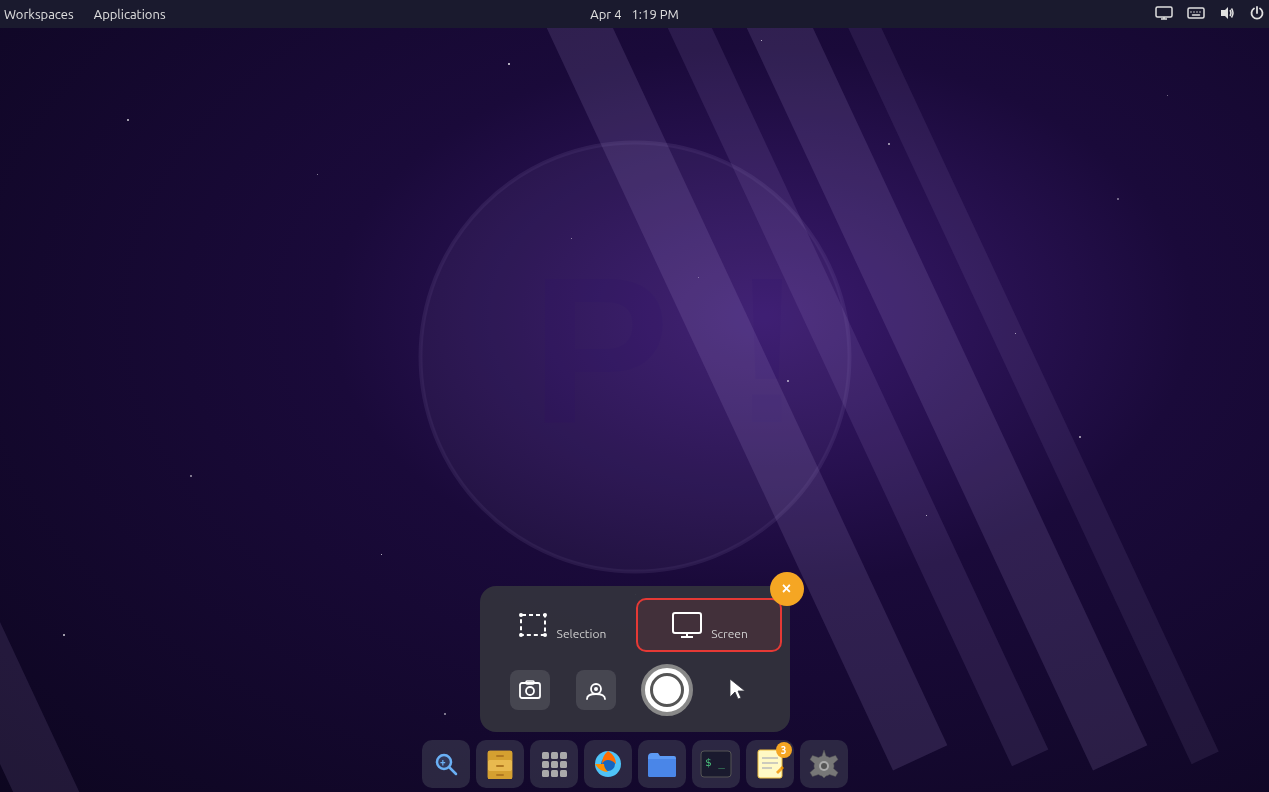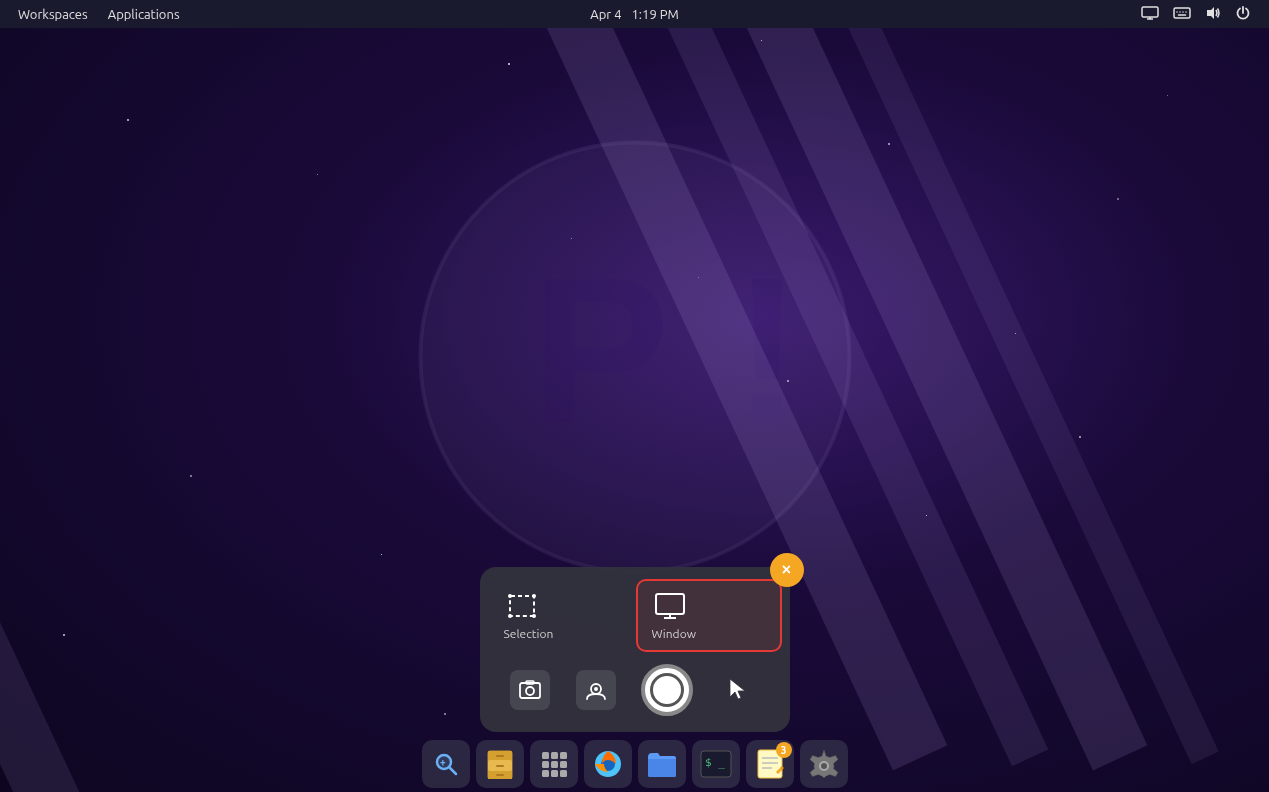--- a/index.html
+++ b/index.html
@@ -36,21 +36,21 @@
     #topbar {
       position: absolute;
       top: 0;
       left: 0;
       width: 1269px;
       height: 28px;
       background: #1a1a2e;
       display: flex;
       align-items: center;
       justify-content: space-between;
-      padding: 0 18px;
+      padding: 0 4px;
       z-index: 100;
       color: #e0e0e0;
       font-size: 13px;
     }
 
     .topbar-left {
       display: flex;
       align-items: center;
       gap: 20px;
     }
@@ -121,22 +121,21 @@
     
     .mode-row {
       display: flex;
       justify-content: space-around;
       align-items: stretch;
       gap: 2px;
     }
 
     .mode-btn {
       display: flex;
-      flex-direction: column;
-      align-items: flex-start;
+      align-items: flex-end;
       justify-content: center;
       padding: 10px 14px;
       border-radius: 10px;
       cursor: pointer;
       color: #e0e0e0;
       font-size: 12px;
       gap: 6px;
       flex: 1;
       border: 2px solid transparent;
       background: transparent;
@@ -382,21 +381,21 @@
       </div>
 
       <div class="mode-btn active">
         <div class="icon-area">
           <svg viewBox="0 0 32 28" fill="none">
             <rect x="2" y="2" width="28" height="20" rx="2" stroke="white" stroke-width="2" fill="none"></rect>
             <line x1="10" y1="26" x2="22" y2="26" stroke="white" stroke-width="2"></line>
             <line x1="16" y1="22" x2="16" y2="26" stroke="white" stroke-width="2"></line>
           </svg>
         </div>
-        <span class="mode-label">Window</span>
+        <span class="mode-label">Screen</span>
       </div>
 
 
     </div>
 
     <div class="action-row">
 
       <div class="action-btn">
         <svg width="22" height="20" viewBox="0 0 22 20" fill="none">
           <rect x="1" y="3" width="20" height="15" rx="2" stroke="white" stroke-width="1.8" fill="none"></rect>

